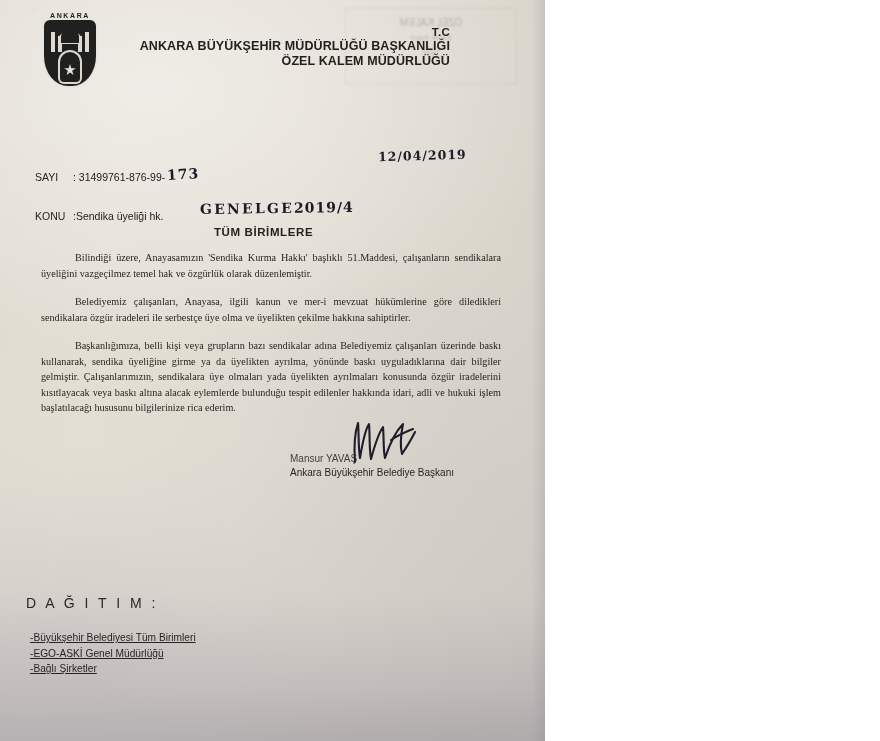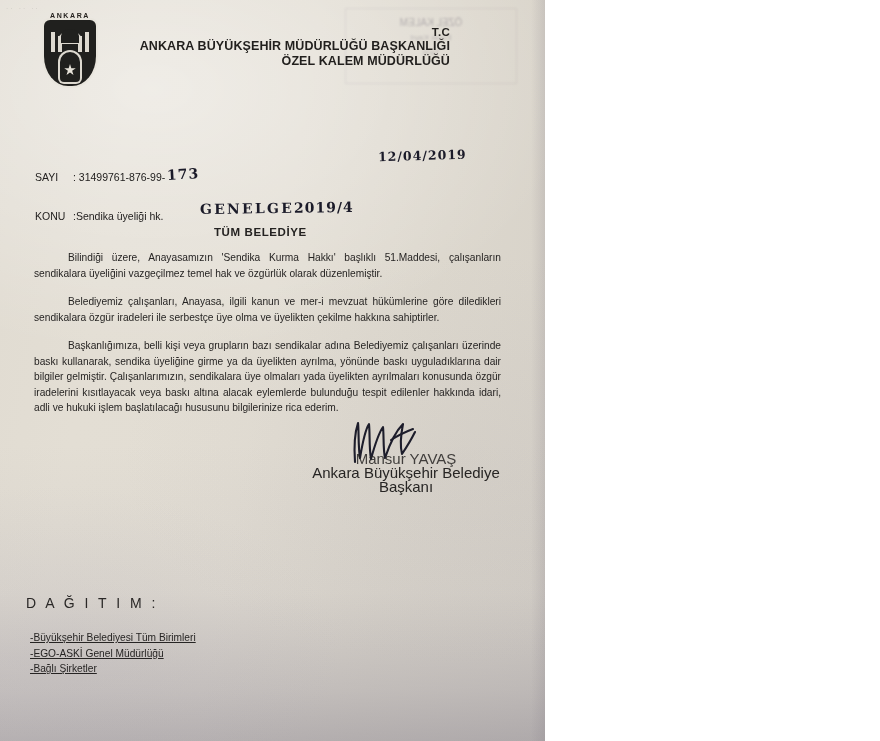--- a/index.html
+++ b/index.html
@@ -227,36 +227,37 @@
   #body-block {
     left: 34px; top: 250px;
     width: 467px;
     font-size: 10.2px;
     line-height: 15.5px;
     color: #262423;
     text-align: justify;
     filter: blur(0.25px);
   }
   #body-block p {
-    margin: 0 0 13px 0;
+    margin: 0 0 13px 7px;
     text-indent: 34px;
+    font-family: Liberation Serif, serif;
   }
 
   
   #signature-mark {
     left: 345px; top: 418px;
     width: 80px; height: 46px;
   }
   #signature-mark svg { display: block; }
 
   #signer {
-    left: 308px; top: 452px;
+    left: 290px; top: 452px;
     width: 196px;
-    text-align: center;
-    font-size: 15px;
+    text-align: left;
+    font-size: 10px;
     color: #272524;
     line-height: 14px;
     filter: blur(0.25px);
   }
   #signer .name { opacity: .85; }
 
   
   #dagitim-label {
     left: 26px; top: 595px;
     font-size: 14px;
@@ -316,21 +317,21 @@
         <span class="lbl">KONU</span><span>:Sendika üyeliği hk.</span>
       </div>
     </div>
 
     <div class="layer hand" id="date-hand">12/04/2019</div>
 
     <div class="layer hand" id="genelge-title">
       <span>GENELGE</span><span id="genelge-no">2019/4</span>
     </div>
 
-    <div class="layer" id="recipient">TÜM BELEDİYE</div>
+    <div class="layer" id="recipient">TÜM BİRİMLERE</div>
 
     <div class="layer" id="body-block">
       <p>Bilindiği üzere, Anayasamızın 'Sendika Kurma Hakkı' başlıklı 51.Maddesi, çalışanların sendikalara üyeliğini vazgeçilmez temel hak ve özgürlük olarak düzenlemiştir.</p>
       <p>Belediyemiz çalışanları, Anayasa, ilgili kanun ve mer-i mevzuat hükümlerine göre diledikleri sendikalara özgür iradeleri ile serbestçe üye olma ve üyelikten çekilme hakkına sahiptirler.</p>
       <p>Başkanlığımıza, belli kişi veya grupların bazı sendikalar adına Belediyemiz çalışanları üzerinde baskı kullanarak, sendika üyeliğine girme ya da üyelikten ayrılma, yönünde baskı uyguladıklarına dair bilgiler gelmiştir. Çalışanlarımızın, sendikalara üye olmaları yada üyelikten ayrılmaları konusunda özgür iradelerini kısıtlayacak veya baskı altına alacak eylemlerde bulunduğu tespit edilenler hakkında idari, adli ve hukuki işlem başlatılacağı hususunu bilgilerinize rica ederim.</p>
     </div>
 
     <div class="layer" id="signature-mark">
       <svg width="80" height="46" viewBox="0 0 80 46" fill="none" stroke="#1d1d2b" stroke-width="2.1" stroke-linecap="round" stroke-linejoin="round">
         <path d="M10 44 C9 30 10 14 13 5 C14 12 13 28 15 40 C17 28 20 12 24 6 C25 15 24 30 26 41 C29 30 33 16 38 9 C39 18 38 31 40 40 C44 28 50 14 58 6 C56 16 55 28 57 36 C61 30 66 22 70 14"></path>

